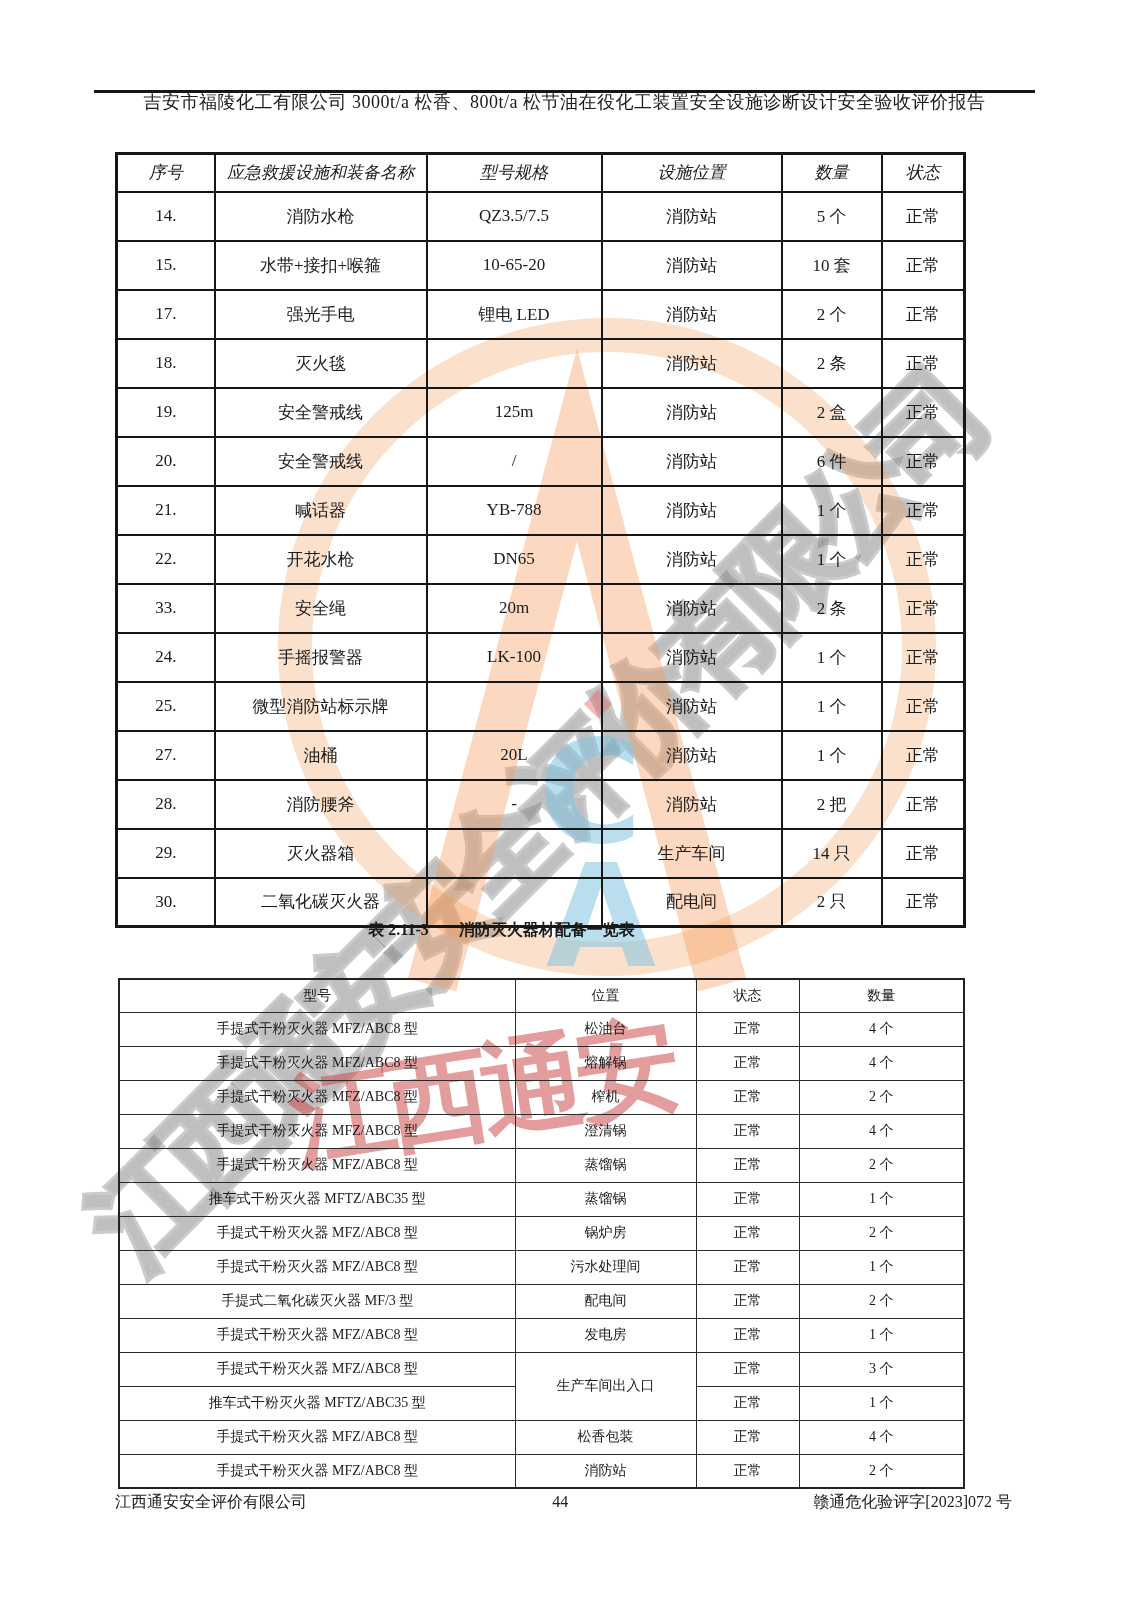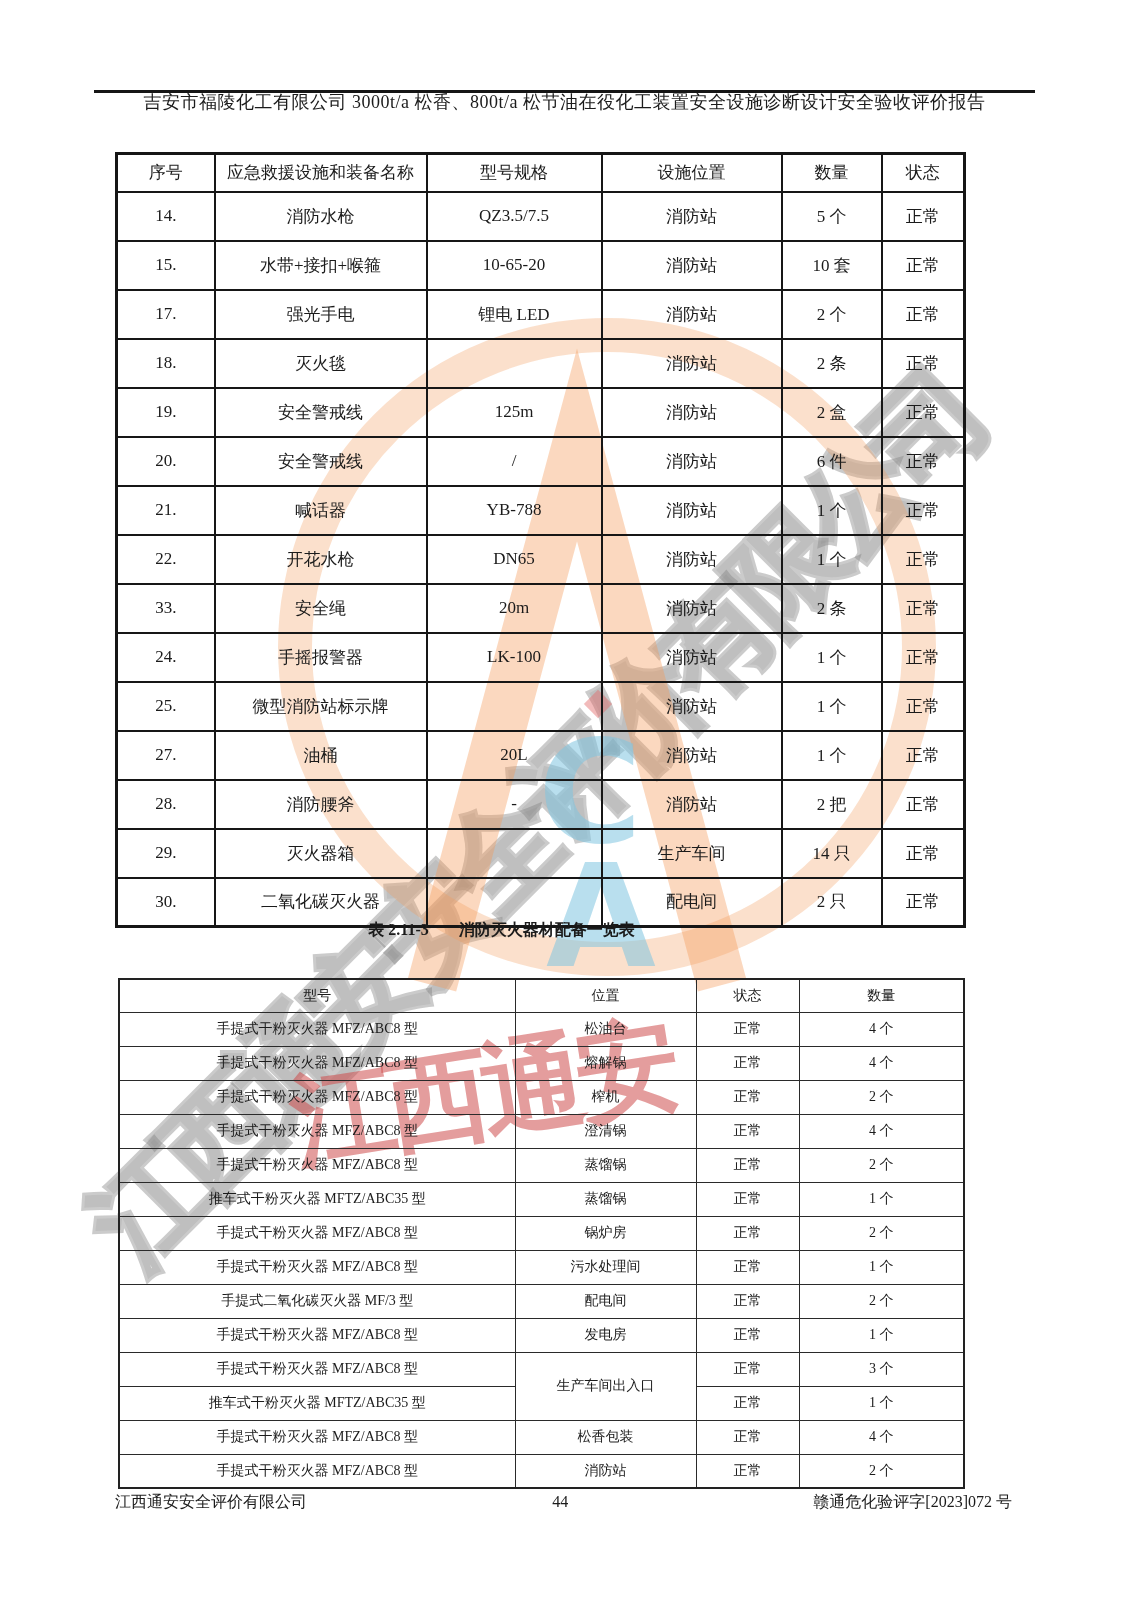--- a/index.html
+++ b/index.html
@@ -51,21 +51,21 @@
   }
   .header-rule {
     position:absolute; left:94px; top:90px; width:941px; height:3px; background:#161616;
   }
 
   table { border-collapse:collapse; table-layout:fixed; background:transparent; }
   th, td { text-align:center; vertical-align:middle; font-weight:normal; padding:0 2px; overflow:hidden; }
 
   .t1 { position:absolute; left:115px; top:152px; width:848px; border:3px solid #161616; font-size:17px; }
   .t1 th, .t1 td { border:2px solid #161616; }
-  .t1 thead tr { height:38px; }
+  .t1 thead tr { height:38px;font-style:italic; }
   .t1 tbody tr { height:49px; }
 
   .t2-caption {
     position:absolute; left:0; top:920px; width:1003px; height:36px;
     text-align:center; font-size:16px; font-weight:bold;
   }
   .t2-caption .gap { display:inline-block; width:30px; }
 
   .t2 { position:absolute; left:118px; top:978px; width:845px; border:2px solid #222; font-size:14px; }
   .t2 th, .t2 td { border:1px solid #2a2a2a; }

